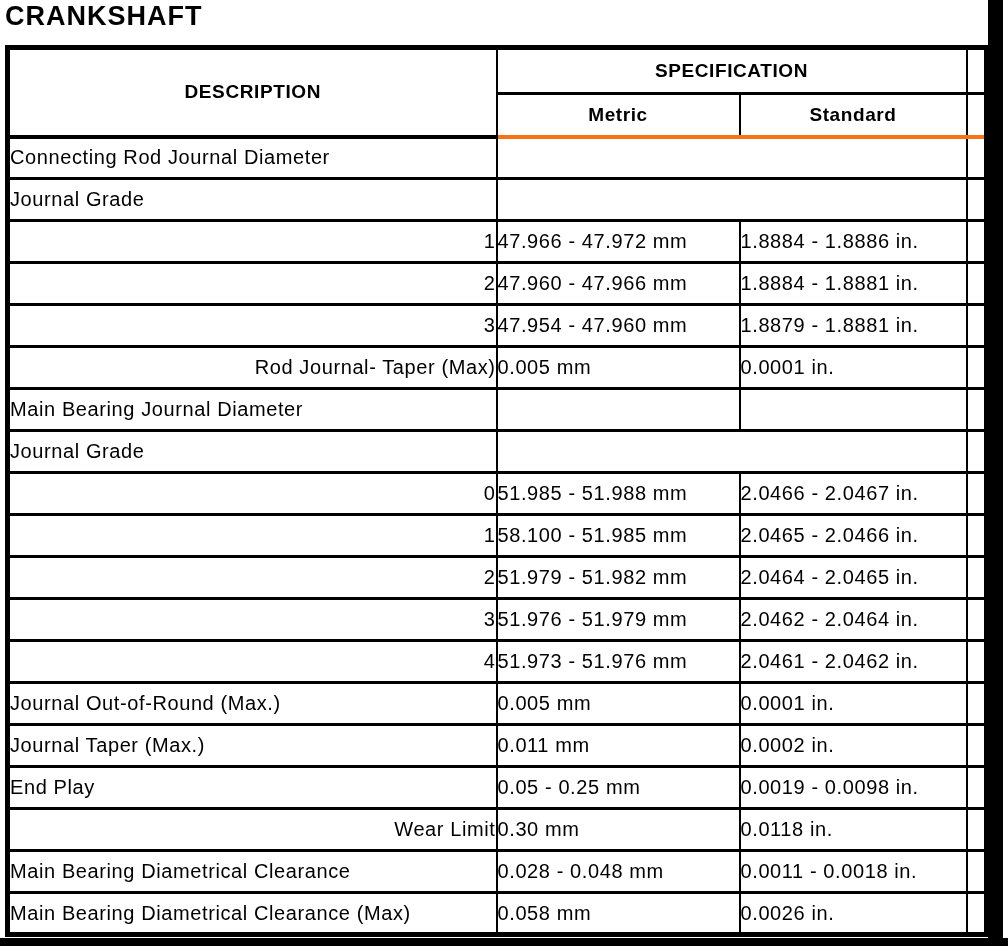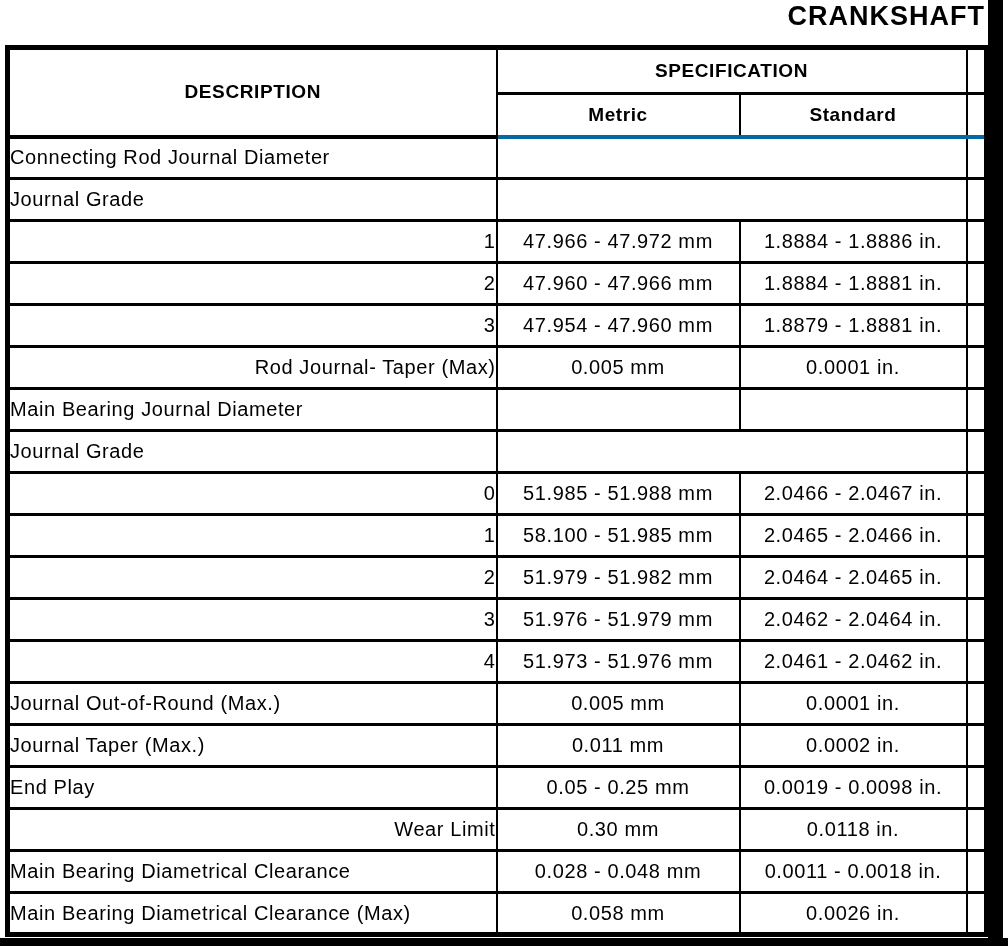--- a/index.html
+++ b/index.html
@@ -14,21 +14,21 @@
     background: #ffffff;
     overflow: hidden;
     font-family: "Liberation Sans", sans-serif;
     color: #000000;
   }
   .title {
     position: absolute;
     top: 1px;
     left: 5px;
     width: 980px;
-    text-align: right;
+    text-align: left;
     font-size: 27px;
     font-weight: bold;
     letter-spacing: 1px;
   }
   table.spec-table {
     position: absolute;
     top: 45px;
     left: 5px;
     width: 979px;
     border-collapse: collapse;
@@ -48,25 +48,25 @@
     vertical-align: middle;
   }
   thead td.hdr {
     text-align: center;
     font-weight: bold;
     font-size: 19px;
   }
   thead tr.hdr-row-top { height: 46px; }
   thead tr.hdr-row-sub { height: 43px; }
   thead td.desc-hdr { border-bottom: 4px solid #000000; }
-  thead tr.hdr-row-sub td { border-bottom: 4px solid #0369a1; }
+  thead tr.hdr-row-sub td { border-bottom: 4px solid #f97316; }
   tbody tr { height: 42px; }
   td.desc-left  { text-align: left;  padding-left: 8px;  padding-right: 8px; margin-left: 44px; }
   td.desc-right { text-align: right; padding-right: 10px; padding-left: 8px; }
-  td.val { text-align: center; }
+  td.val { }
   td.sliver { }
   .scan-bar-right {
     position: absolute;
     left: 988px;
     top: 0;
     width: 15px;
     height: 946px;
     background: #000000;
   }
   .scan-bar-bottom {

